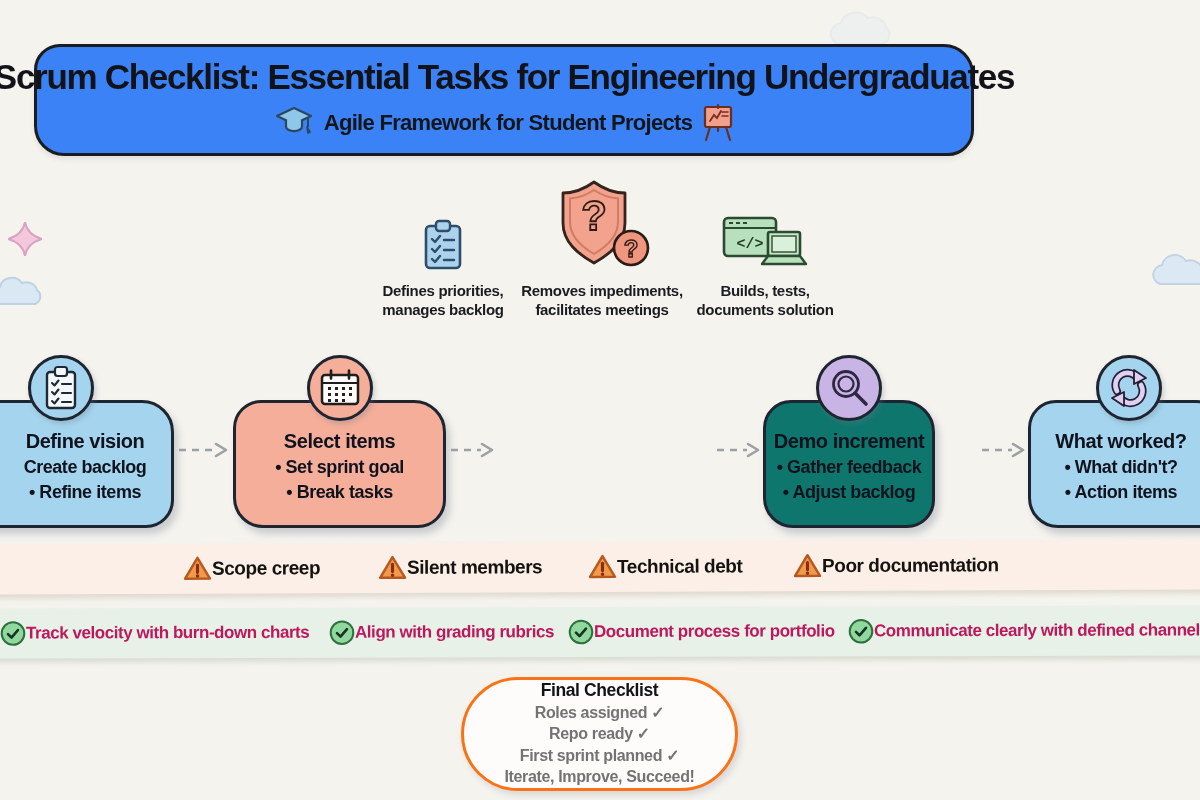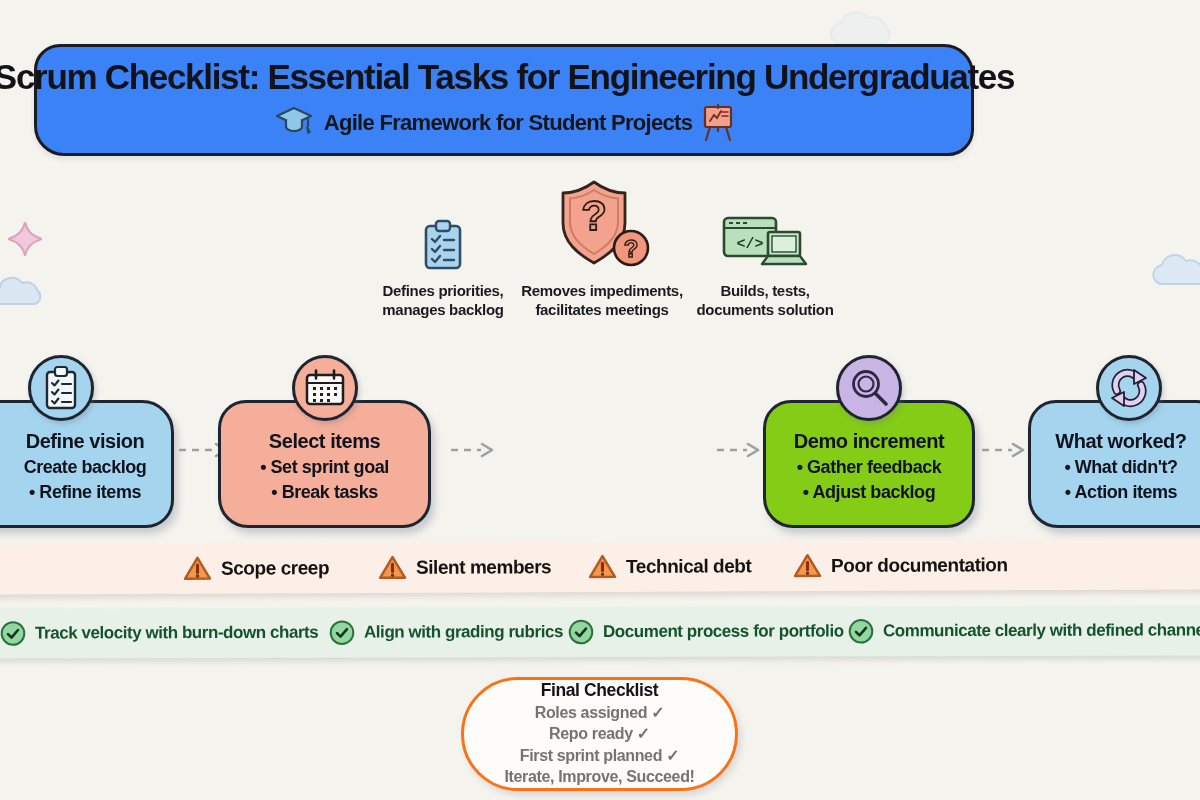--- a/index.html
+++ b/index.html
@@ -31,23 +31,23 @@
   .stage-text { position:absolute; left:0; right:0; top:26px; text-align:center; color:#10131e;
     font-weight:bold; letter-spacing:-0.45px; line-height:25.5px; white-space:nowrap; }
   .stage-text .h { font-size:20px;text-align:center; }
   .stage-text .b { font-size:18px; }
   .flow-arrow { position:absolute; top:442px; }
 
   
   .band { position:absolute; left:-8px; width:1216px; height:50px; }
   .band.warn { top:542px; background:#fbefe7; transform:rotate(-0.25deg); box-shadow:0 4px 5px rgba(150,130,115,.22); }
   .band.good { top:607px; background:#e7f1e8; transform:rotate(-0.15deg); box-shadow:0 4px 5px rgba(120,140,120,.22); }
-  .band-item { position:absolute; top:0; height:50px; display:flex; align-items:center; gap:9px; }
+  .band-item { position:absolute; top:0; height:50px; display:flex; align-items:center; }
   .band.warn .band-item span { font-size:19px; font-weight:bold; color:#15130f; letter-spacing:-0.45px; white-space:nowrap; }
-  .band.good .band-item span { font-size:17px; font-weight:bold; color:#14532d; letter-spacing:-0.45px; white-space:nowrap; }
+  .band.good .band-item span { font-size:17px; font-weight:bold; color:#be185d; letter-spacing:-0.45px; white-space:nowrap; }
 
   
   .final-pill { position:absolute; left:461px; top:677px; width:277px; height:114px;
     background:#fdfcfa; border:3px solid #f97316; border-radius:58px;
     box-shadow:3px 4px 6px rgba(120,120,130,.22);
     display:flex; flex-direction:column; align-items:center; justify-content:center; }
   .final-pill .t { font-size:17.5px; font-weight:bold; color:#121319; letter-spacing:-0.4px; line-height:21.5px; }
   .final-pill .l { font-size:16px; font-weight:bold; color:#737373; letter-spacing:-0.35px; line-height:21.5px; }
 
   .deco { position:absolute; }
@@ -152,21 +152,21 @@
       <div class="b">Create backlog</div>
       <div class="b">• Refine items</div>
     </div>
   </div>
 
   <svg class="flow-arrow" style="left:178px;" width="50" height="16" viewBox="0 0 50 16">
     <line x1="1" y1="8" x2="37" y2="8" stroke="#9aa0a4" stroke-width="2.6" stroke-dasharray="7,6"></line>
     <path d="M38,2 L48,8 L38,14" fill="none" stroke="#9aa0a4" stroke-width="2.6" stroke-linecap="round" stroke-linejoin="round"></path>
   </svg>
 
-  <div class="stage-box" style="left: 218px; width: 213px; background: rgb(245, 174, 153);">
+  <div class="stage-box" style="left: 233px; width: 213px; background: rgb(245, 174, 153);">
     <div class="stage-circle" style="background: rgb(245, 174, 153);">
       <svg width="42" height="40" viewBox="0 0 42 40">
         <rect x="3" y="7" width="36" height="29" rx="3" fill="#fdfcf9" stroke="#201d1d" stroke-width="2.5"></rect>
         <path d="M12,2.5 v8 M30,2.5 v8" stroke="#201d1d" stroke-width="2.6" stroke-linecap="round"></path>
         <path d="M3,15 h36" stroke="#201d1d" stroke-width="2"></path>
         <g fill="#262222">
           <rect x="9" y="19" width="3" height="3"></rect>
             <rect x="16" y="19" width="3" height="3"></rect>
             <rect x="23" y="19" width="3" height="3"></rect>
             <rect x="30" y="19" width="3" height="3"></rect>
@@ -191,21 +191,21 @@
     <line x1="1" y1="8" x2="31" y2="8" stroke="#9aa0a4" stroke-width="2.6" stroke-dasharray="7,6"></line>
     <path d="M32,2 L42,8 L32,14" fill="none" stroke="#9aa0a4" stroke-width="2.6" stroke-linecap="round" stroke-linejoin="round"></path>
   </svg>
 
 
   <svg class="flow-arrow" style="left:716px;" width="44" height="16" viewBox="0 0 44 16">
     <line x1="1" y1="8" x2="31" y2="8" stroke="#9aa0a4" stroke-width="2.6" stroke-dasharray="7,6"></line>
     <path d="M32,2 L42,8 L32,14" fill="none" stroke="#9aa0a4" stroke-width="2.6" stroke-linecap="round" stroke-linejoin="round"></path>
   </svg>
 
-  <div class="stage-box" style="left: 763px; width: 212px; background: #84cc16; padding-left: 40px;">
+  <div class="stage-box" style="left: 763px; width: 172px; background: #0f766e; padding-left: 40px;">
     <div class="stage-circle" style="background: rgb(201, 180, 230);">
       <svg width="44" height="44" viewBox="0 0 44 44">
         <circle cx="19" cy="18" r="12.5" fill="none" stroke="#2f2742" stroke-width="2.8"></circle>
         <circle cx="19" cy="18" r="7.5" fill="none" stroke="#2f2742" stroke-width="2.2"></circle>
         <path d="M28.5,27.5 L39,38" stroke="#2f2742" stroke-width="3.6" stroke-linecap="round"></path>
       </svg>
     </div>
     <div class="stage-text">
       <div class="h">Demo increment</div>
       <div class="b">• Gather feedback</div>

